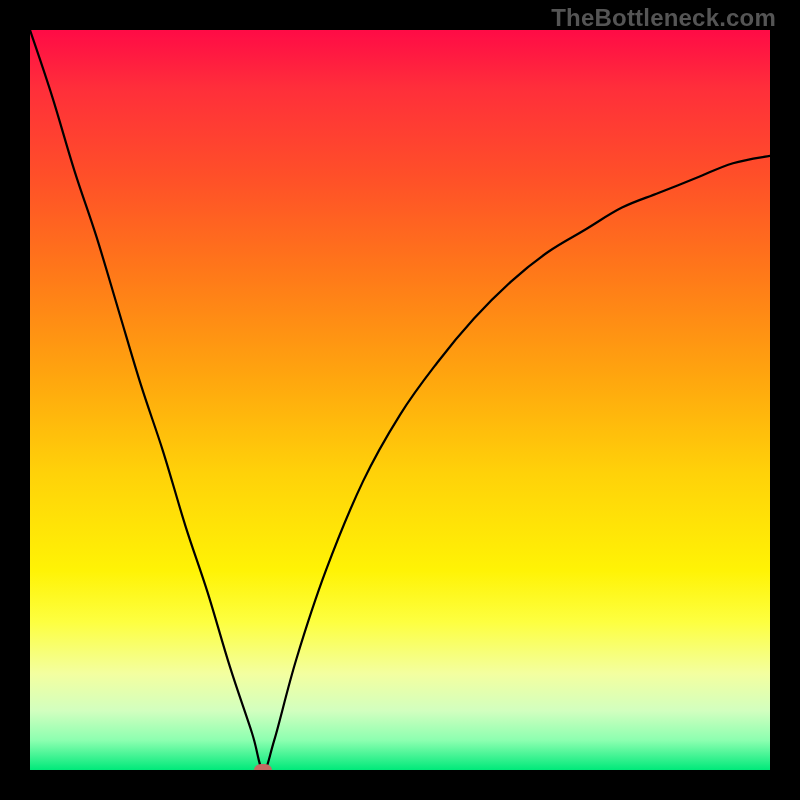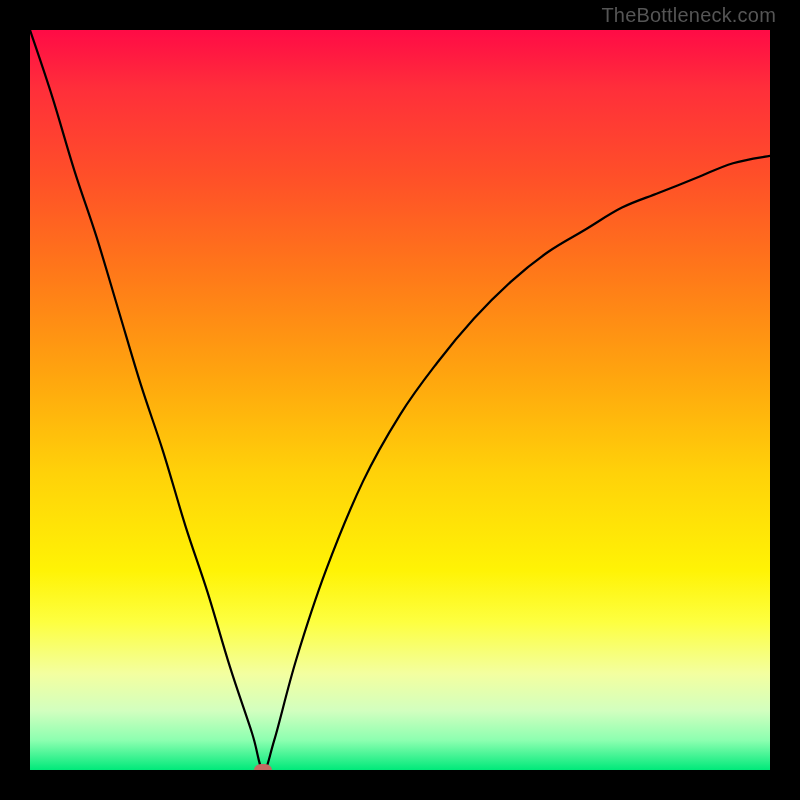--- a/index.html
+++ b/index.html
@@ -11,22 +11,22 @@
     top: 0; left: 0;
     width: 800px; height: 800px;
     background: #000;
   }
 
   .watermark {
     position: absolute;
     top: 4px;
     right: 24px;
     color: #555;
-    font-size: 20px;
-    font-weight: 400;
+    font-size: 24px;
+    font-weight: 700;
     letter-spacing: 0.2px;
     user-select: none;
   }
 
   .plot-area {
     position: absolute;
     top: 30px;
     left: 30px;
     width: 740px;
     height: 740px;

